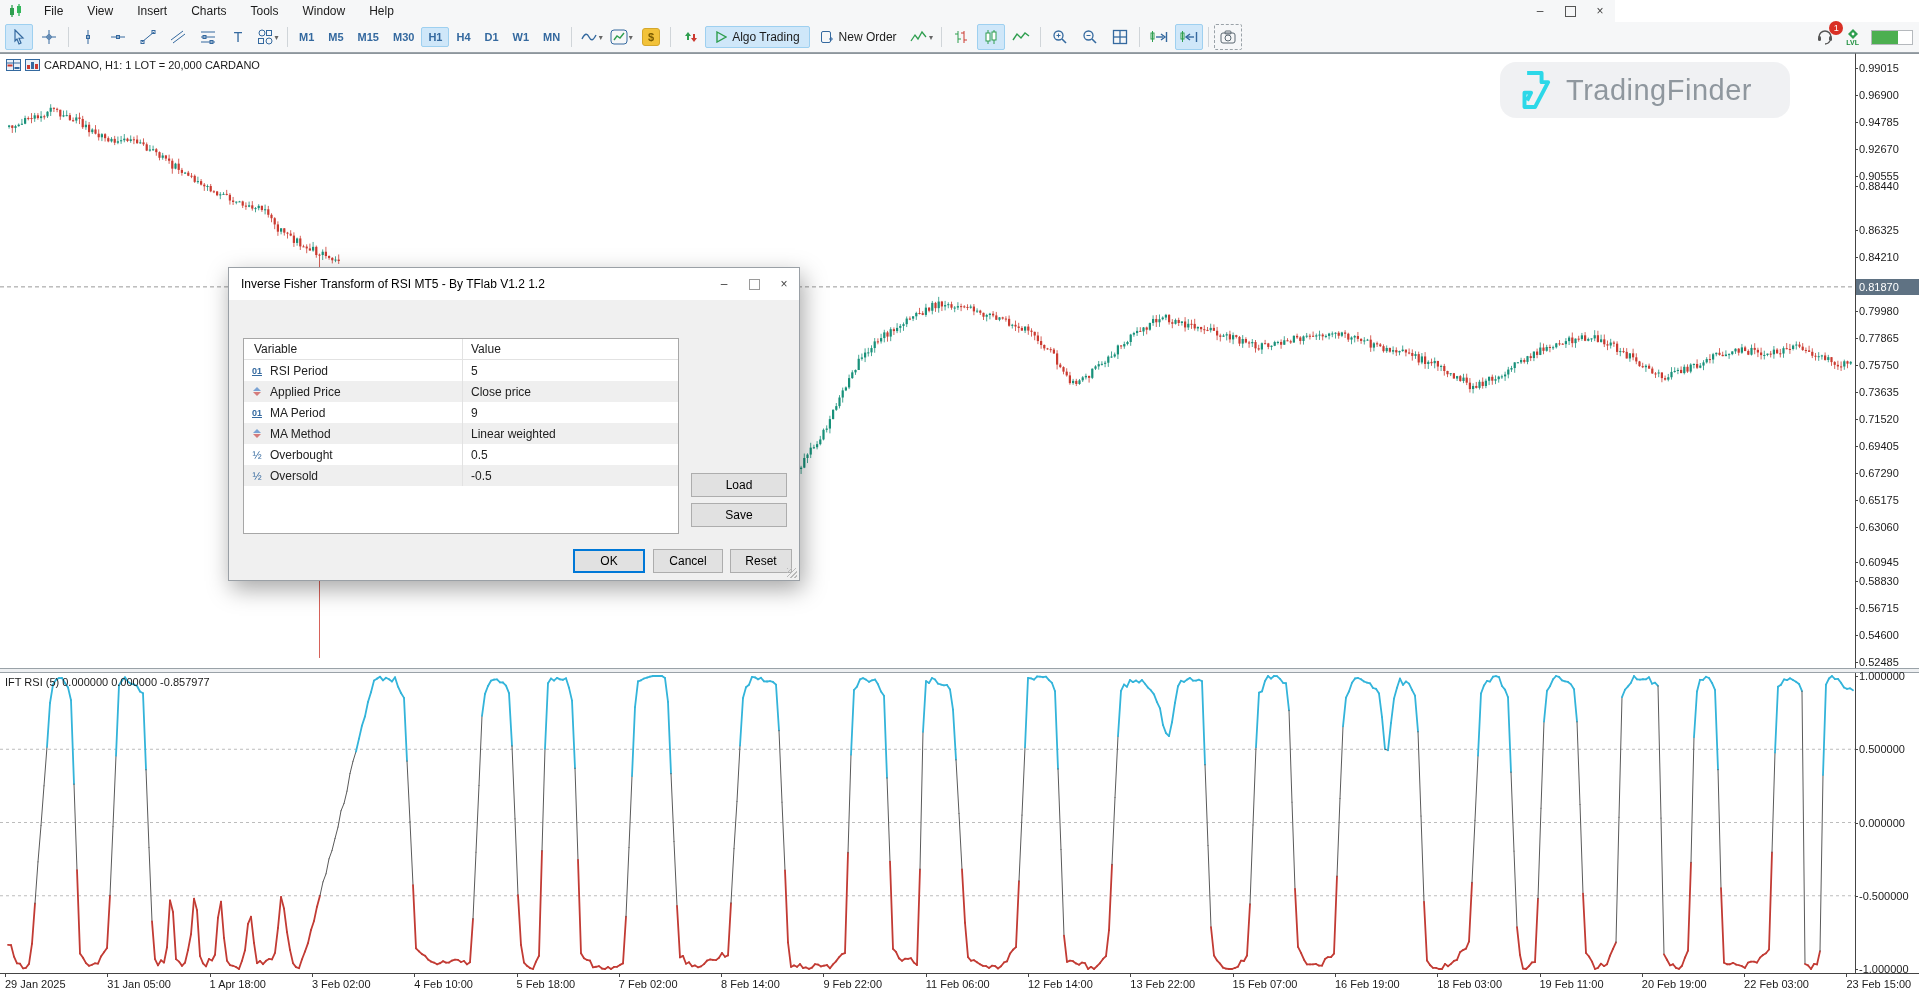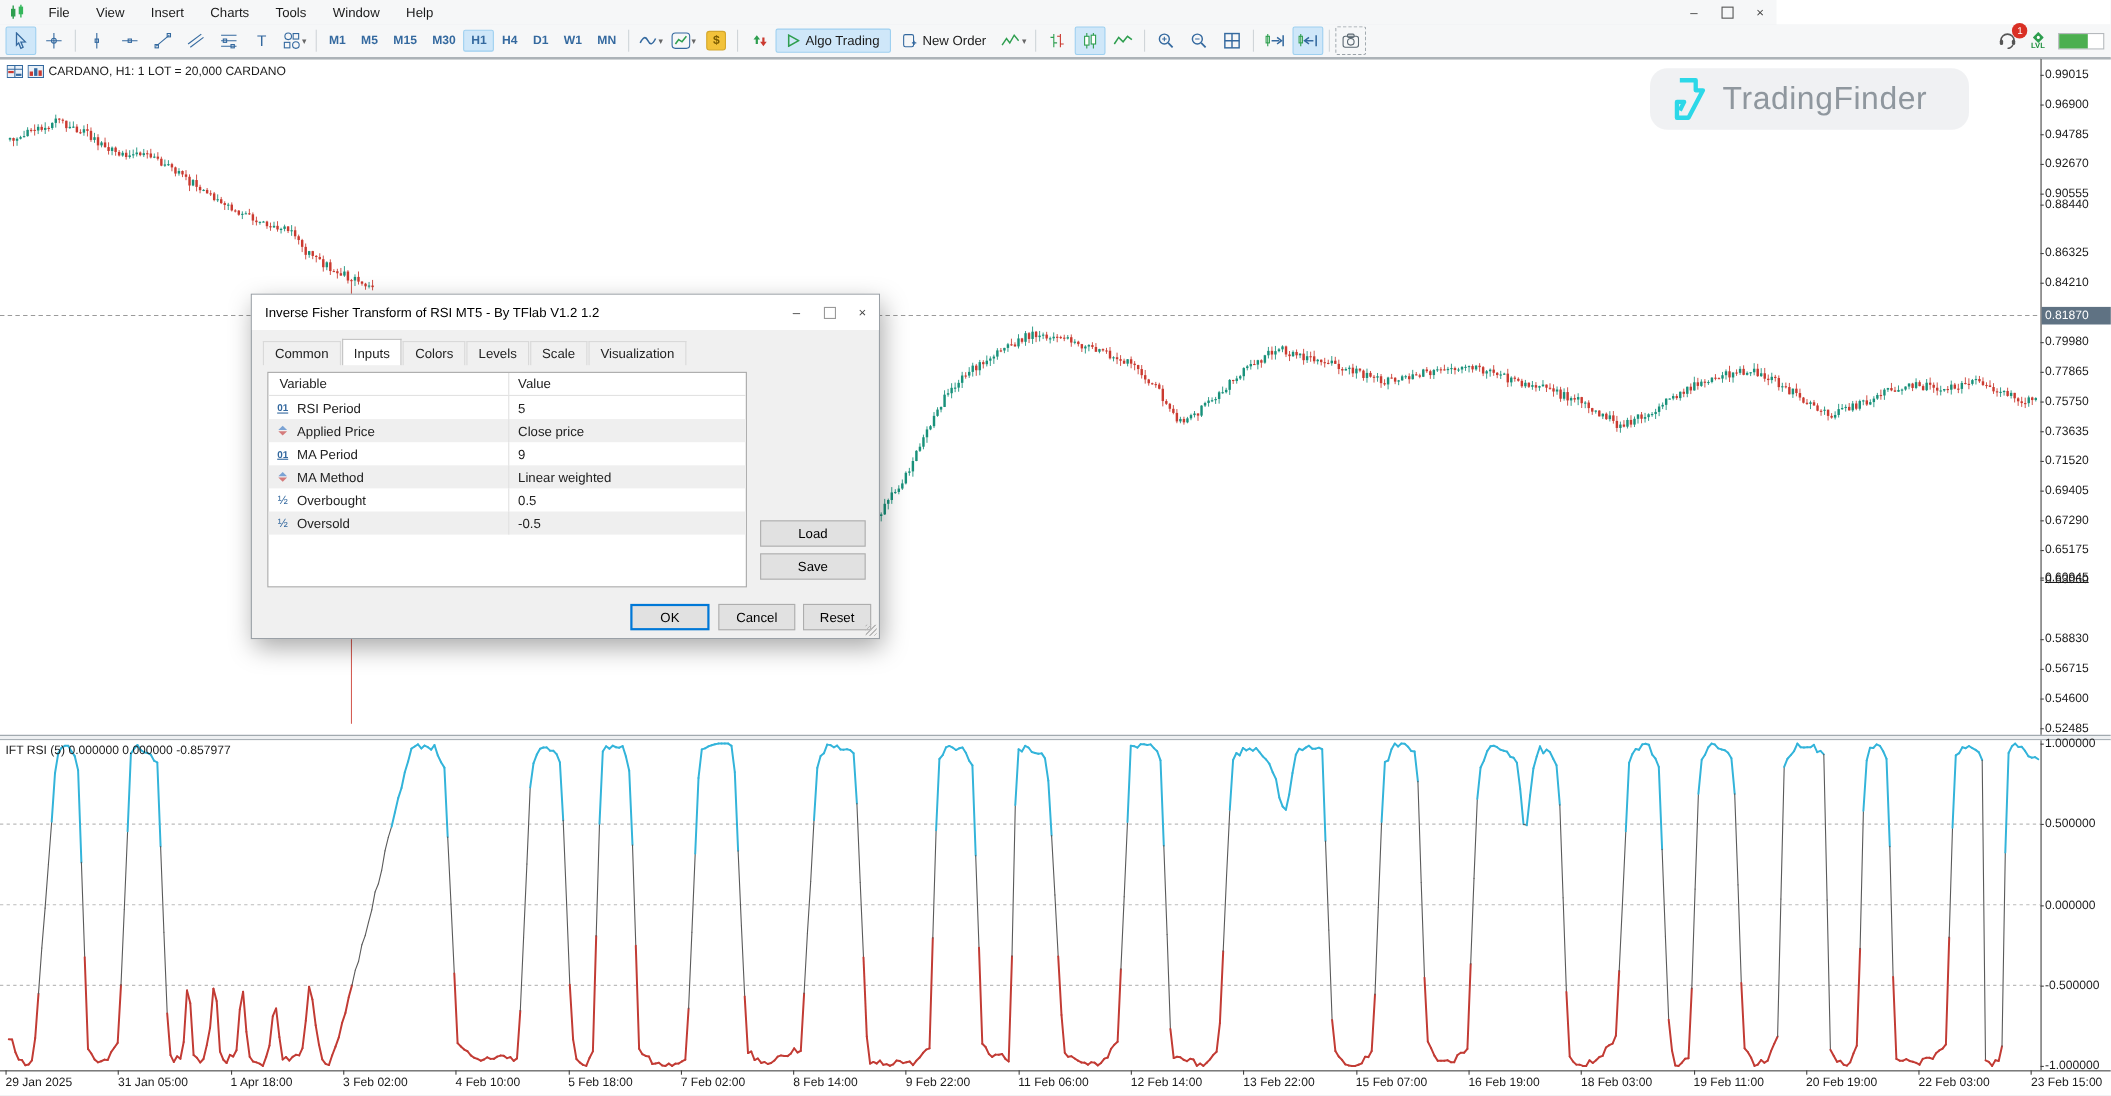--- a/index.html
+++ b/index.html
@@ -1232,21 +1232,21 @@
       <div class="ptick" style="top: 203px;">0.84210</div>
       <div class="ptick" style="top: 257px;">0.79980</div>
       <div class="ptick" style="top: 284px;">0.77865</div>
       <div class="ptick" style="top: 311px;">0.75750</div>
       <div class="ptick" style="top: 338px;">0.73635</div>
       <div class="ptick" style="top: 365px;">0.71520</div>
       <div class="ptick" style="top: 392px;">0.69405</div>
       <div class="ptick" style="top: 419px;">0.67290</div>
       <div class="ptick" style="top: 446px;">0.65175</div>
       <div class="ptick" style="top: 473px;">0.63060</div>
-      <div class="ptick" style="top: 471px; text-decoration: underline;">0.60945</div>
+      <div class="ptick" style="top: 508px;">0.60945</div>
       <div class="ptick" style="top: 527px;">0.58830</div>
       <div class="ptick" style="top: 554px;">0.56715</div>
       <div class="ptick" style="top: 581px;">0.54600</div>
       <div class="ptick" style="top: 608px;">0.52485</div>
     </div>
 
   <div class="splitter"></div>
 
   <div class="ind-area">
     <svg id="ind-svg" width="1855" height="300">
@@ -1905,28 +1905,20 @@
     <div class="dlg-title">
       <span class="ttl">Inverse Fisher Transform of RSI MT5 - By TFlab V1.2 1.2</span>
       <div class="dlg-ctrls">
         <span class="wc">–</span>
         <span class="wc">
             <span class="box"></span>
           </span>
         <span class="wc">×</span>
       </div>
     </div>
-    <div class="tabs" id="dlg-tabs">
-        <span class="tab">Common</span>
-        <span class="tab active">Inputs</span>
-        <span class="tab">Colors</span>
-        <span class="tab">Levels</span>
-        <span class="tab">Scale</span>
-        <span class="tab">Visualization</span>
-      </div>
     <div class="dtable" id="dlg-table">
         <div class="dheader">
           <span class="h1">Variable</span>
           <span class="h2">Value</span>
         </div>
         <div class="drow">
           <span class="c-ic">
             <span class="intbadge">01</span>
           </span>
           <span class="c-name">RSI Period</span>

